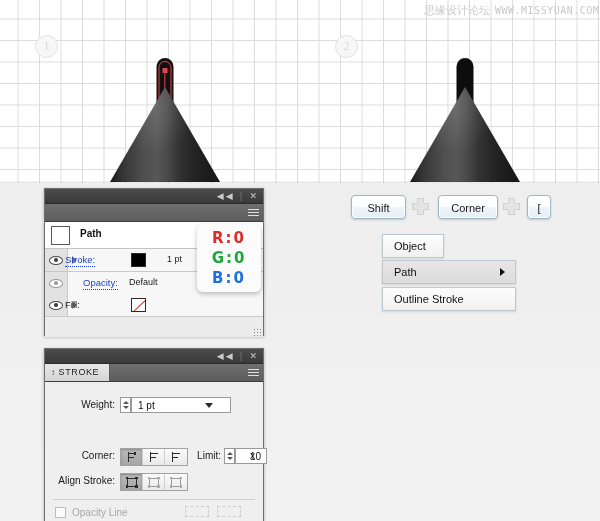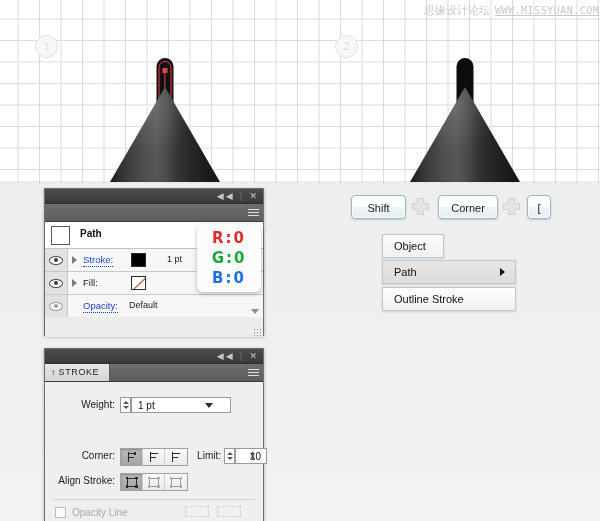--- a/index.html
+++ b/index.html
@@ -25,21 +25,21 @@
     content:"";position:absolute;left:0;right:0;bottom:0;height:2px;
     background:linear-gradient(to bottom,rgba(0,0,0,.04),rgba(0,0,0,.10));
   }
 
   .watermark{
     position:absolute;top:3px;left:424px;width:172px;height:16px;
     font-size:11px;color:#c9c9c9;letter-spacing:.5px;white-space:nowrap;
     font-family:"DejaVu Sans", sans-serif;
   }
   .watermark .cn{letter-spacing:0px;}
-  .watermark .url{font-family:"DejaVu Sans Mono", monospace;font-size:10px;margin-left:5px;text-decoration:underline;}
+  .watermark .url{font-family:"DejaVu Sans Mono", monospace;font-size:10px;margin-left:5px;}
 
   .stepnum{
     position:absolute;width:21px;height:21px;border-radius:50%;
     border:1px solid #e2e2e2;background:#f7f7f7;color:#dadada;
     font-size:12px;line-height:21px;text-align:center;
     font-family:"Liberation Serif", serif;
   }
   #step1{left:35px;top:35px;}
   #step2{left:335px;top:35px;}
 
@@ -164,21 +164,21 @@
     box-shadow:inset 0 0 0 1px #fff;
   }
   .apHeadLabel{
     position:absolute;left:35px;top:6px;font-size:10px;font-weight:bold;color:#111;
   }
   .apTri{
     position:absolute;left:27px;top:7px;width:0;height:0;
     border-left:5px solid #7a7a7a;border-top:4px solid transparent;border-bottom:4px solid transparent;
   }
   .apLabel{
-    position:absolute;left:38px;top:5px;font-size:9.5px;color:#1a3fd0;
+    position:absolute;left:20px;top:5px;font-size:9.5px;color:#1a3fd0;
     border-bottom:1px dotted #1a3fd0;line-height:12px;
   }
   .apSwatch{
     position:absolute;left:86px;top:4px;width:15px;height:14px;
     border:1px solid #2b2b2b;box-sizing:border-box;
   }
   .apSwatch.black{background:#000;}
   .apSwatch.none{background:#fff;position:absolute;overflow:hidden;}
   .apSwatch.none:after{
     content:"";position:absolute;left:-3px;top:50%;width:22px;height:1.3px;
@@ -407,42 +407,42 @@
               <span class="o"></span>
               <span class="p"></span>
             </span>
         </div>
         <div class="apTri"></div>
         <div class="apLabel">Stroke:</div>
         <div class="apSwatch black"></div>
         <div class="apValue">1 pt</div>
       </div>
 
+      <div class="apRow" style="border-bottom:none">
+        <div class="apEye">
+          <span class="eyeGlyph dim">
+              <span class="o"></span>
+              <span class="p"></span>
+            </span>
+        </div>
+        <div class="apLabel" style="left:38px">Opacity:</div>
+        <div class="apOpacityVal" style="left:84px">Default</div>
+        <div class="apScrollArrow"></div>
+      </div>
+
       <div class="apRow">
         <div class="apEye">
           <span class="eyeGlyph">
               <span class="o"></span>
               <span class="p"></span>
             </span>
         </div>
         <div class="apTri"></div>
         <div class="apLabel" style="border-bottom:none;color:#1a1a1a">Fill:</div>
         <div class="apSwatch none"></div>
-      </div>
-
-      <div class="apRow" style="border-bottom:none">
-        <div class="apEye">
-          <span class="eyeGlyph dim">
-              <span class="o"></span>
-              <span class="p"></span>
-            </span>
-        </div>
-        <div class="apLabel" style="left:38px">Opacity:</div>
-        <div class="apOpacityVal" style="left:84px">Default</div>
-        <div class="apScrollArrow"></div>
       </div>
 
       <div class="apGrip"></div>
     </div>
   </div>
 
   <div id="rgbTip">
     <div class="line">
       <span class="r">R:</span><span class="r">0</span>
     </div>

